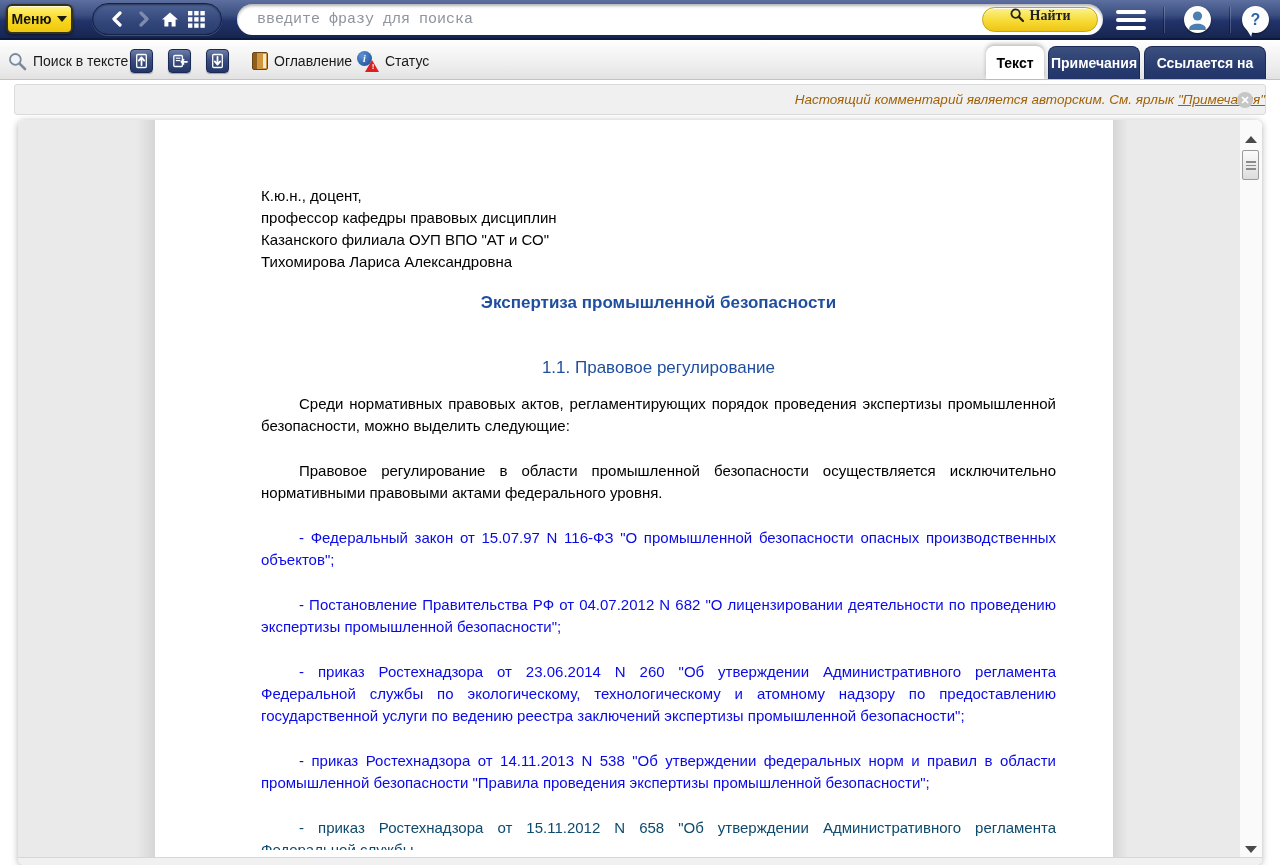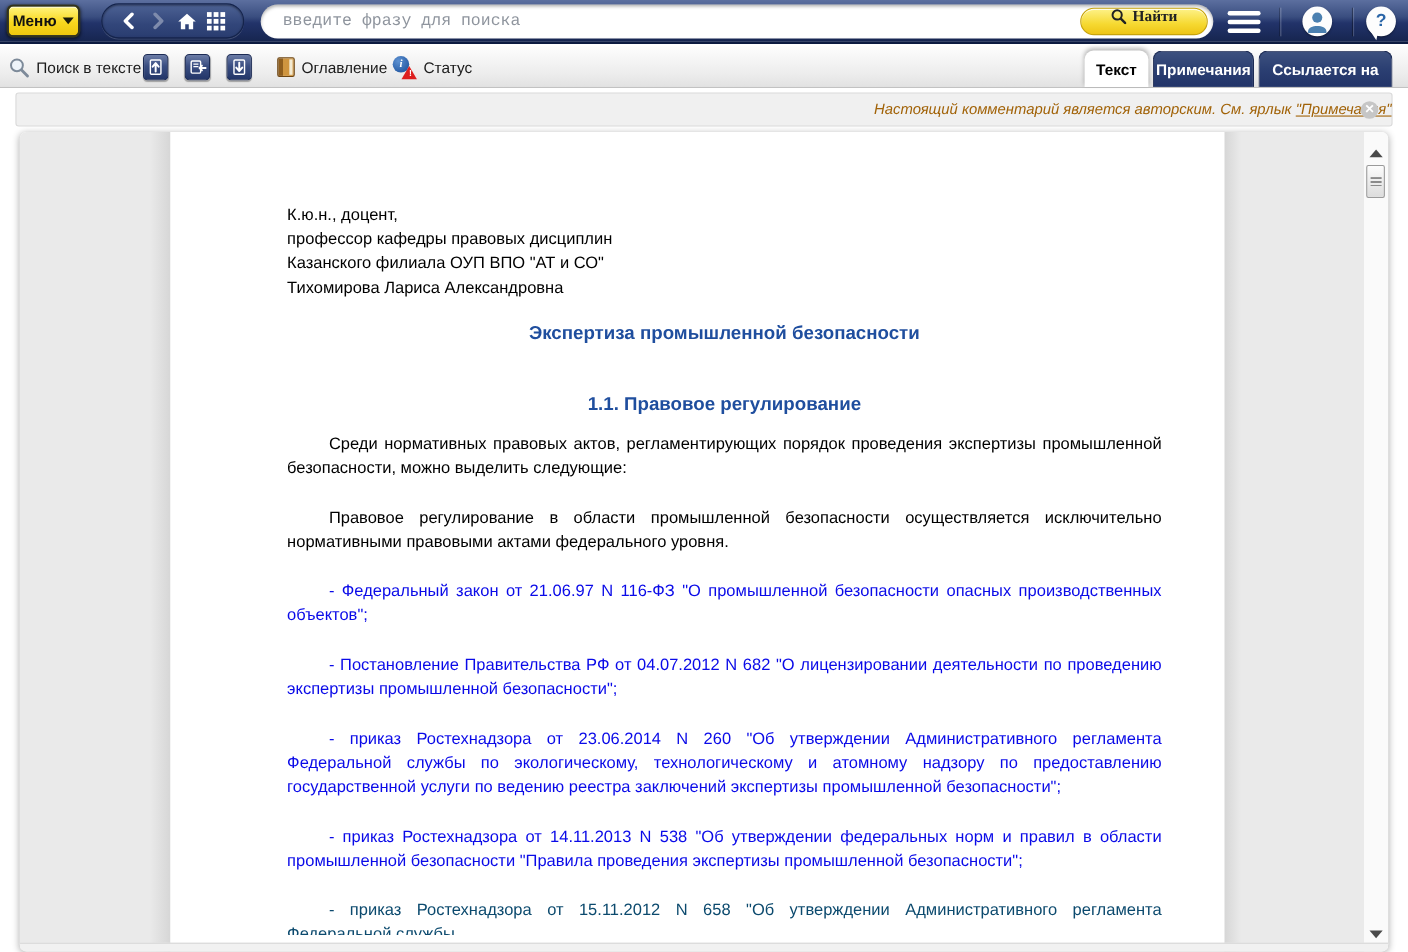--- a/index.html
+++ b/index.html
@@ -77,21 +77,21 @@
     box-shadow:0 1px 7px rgba(0,0,0,.3); overflow:hidden; }
   .margin-left { position:absolute; left:0; top:0; width:137px; height:100%;
     background:linear-gradient(90deg,#eaeaea 0%,#eaeaea 86%,#d6d6d6 100%); }
   .margin-right { position:absolute; left:1095px; top:0; width:127px; height:100%;
     background:linear-gradient(90deg,#d6d6d6 0%,#eaeaea 12%,#eaeaea 100%); }
   .page { position:absolute; left:137px; top:0; width:958px; height:737px; background:#fff;padding-left:21px; }
   .page-inner { height:730px; overflow:hidden; padding:65px 57px 0 85px; font-size:15px; color:#000; }
   .byline-line { line-height:22px; text-align:left; }
   .byline { margin-bottom:18px; }
   .doc-title { font-size:17px; font-weight:bold; text-align:center; line-height:24px; margin:0 0 41px 0; }
-  .doc-section { font-size:17px; font-weight:bold; text-align:center; line-height:24px; margin:0 0 13px 0; }
+  .doc-section { font-size:17px; font-weight:normal; text-align:center; line-height:24px; margin:0 0 13px 0; }
   .para { line-height:22px; text-align:justify; text-indent:38px; margin:0 0 23px 0; }
 
   
   .vscroll { position:absolute; left:1222px; top:0; width:22px; height:100%; background:#fafafa; }
   .v-up { position:absolute; left:5px; top:16px; width:0; height:0; border-left:6px solid transparent; border-right:6px solid transparent; border-bottom:7px solid #4a4a4a; cursor:pointer; }
   .v-thumb { position:absolute; left:2px; top:30px; width:17px; height:30px; border:1px solid #9a9a9a; border-radius:2px;
     background:linear-gradient(180deg,#fcfcfc,#dcdcdc); cursor:pointer; display:flex; align-items:center; justify-content:center; }
   .v-grip { width:10px; height:9px; background:repeating-linear-gradient(180deg,#8a8a8a 0 1.5px, transparent 1.5px 3.5px); }
   .v-down { position:absolute; left:5px; bottom:12px; width:0; height:0; border-left:6px solid transparent; border-right:6px solid transparent; border-top:7px solid #4a4a4a; cursor:pointer; }
   .hscroll { position:absolute; left:0; bottom:0; width:100%; height:8px; background:#f1f1f1; border-top:1px solid #d6d6d6; }
@@ -245,21 +245,21 @@
             <div class="byline-line">К.ю.н., доцент,</div>
             <div class="byline-line">профессор кафедры правовых дисциплин</div>
             <div class="byline-line">Казанского филиала ОУП ВПО "АТ и СО"</div>
             <div class="byline-line">Тихомирова Лариса Александровна</div>
           </div>
         <p class="doc-title" style="color: rgb(31, 78, 158);">Экспертиза промышленной безопасности</p>
         <p class="doc-section" style="color: rgb(31, 78, 158);">1.1. Правовое регулирование</p>
         <div>
             <p class="para" style="color: rgb(0, 0, 0);">Среди нормативных правовых актов, регламентирующих порядок проведения экспертизы промышленной безопасности, можно выделить следующие:</p>
             <p class="para" style="color: rgb(0, 0, 0);">Правовое регулирование в области промышленной безопасности осуществляется исключительно нормативными правовыми актами федерального уровня.</p>
-            <p class="para" style="color: rgb(10, 10, 232); cursor: pointer;">- Федеральный закон от 21.06.97 N 116-ФЗ "О промышленной безопасности опасных производственных объектов";</p>
+            <p class="para" style="color: rgb(10, 10, 232); cursor: pointer;">- Федеральный закон от 15.07.97 N 116-ФЗ "О промышленной безопасности опасных производственных объектов";</p>
             <p class="para" style="color: rgb(10, 10, 232); cursor: pointer;">- Постановление Правительства РФ от 04.07.2012 N 682 "О лицензировании деятельности по проведению экспертизы промышленной безопасности";</p>
             <p class="para" style="color: rgb(10, 10, 232); cursor: pointer;">- приказ Ростехнадзора от 23.06.2014 N 260 "Об утверждении Административного регламента Федеральной службы по экологическому, технологическому и атомному надзору по предоставлению государственной услуги по ведению реестра заключений экспертизы промышленной безопасности";</p>
             <p class="para" style="color: rgb(10, 10, 232); cursor: pointer;">- приказ Ростехнадзора от 14.11.2013 N 538 "Об утверждении федеральных норм и правил в области промышленной безопасности "Правила проведения экспертизы промышленной безопасности";</p>
             <p class="para" style="color: #0c4a6e; cursor: pointer;">- приказ Ростехнадзора от 15.11.2012 N 658 "Об утверждении Административного регламента Федеральной службы</p>
           </div>
       </div>
     </div>
 
     <div class="vscroll">
       <span class="v-up"></span>

